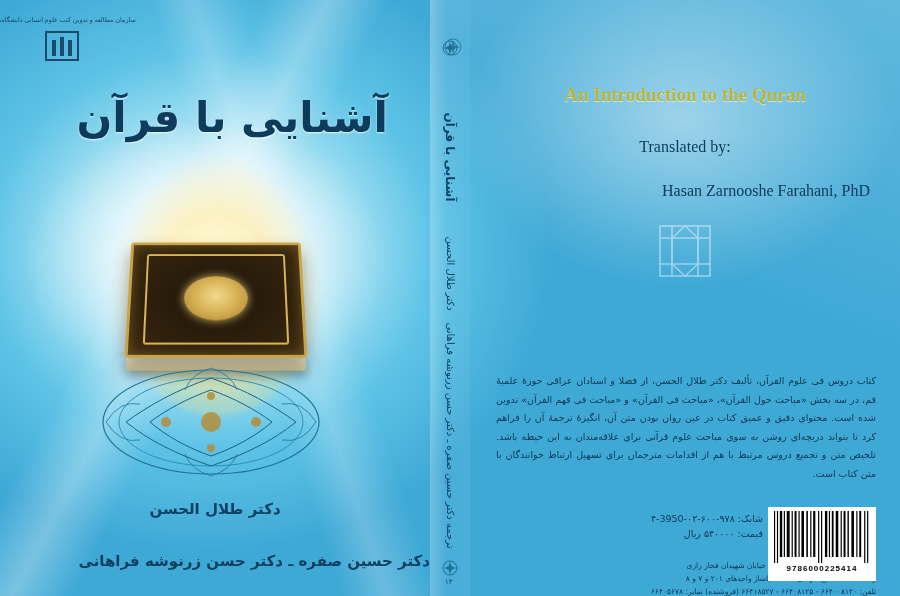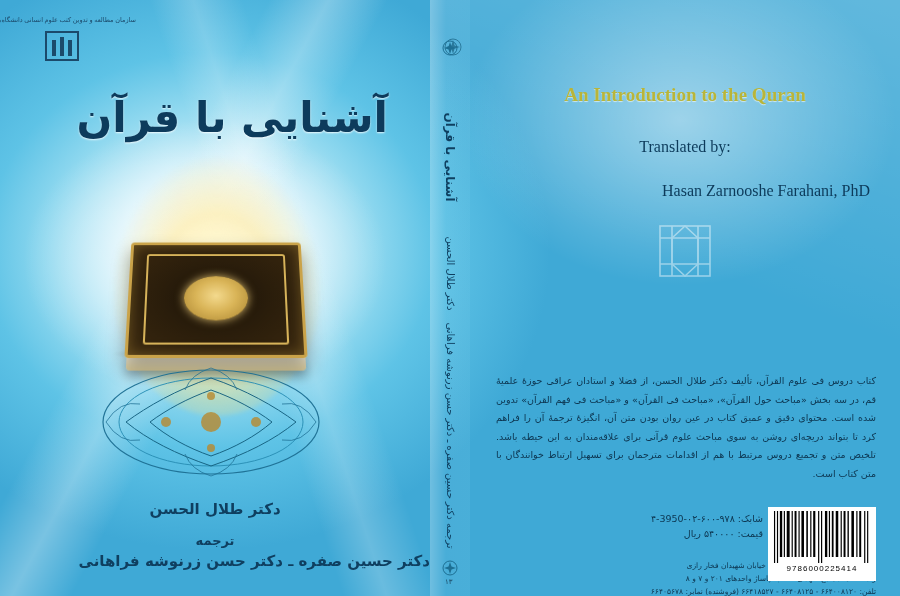--- a/index.html
+++ b/index.html
@@ -395,20 +395,21 @@
     height: 52px;
     display: block;
   }
   .barcode-num {
     text-align: center;
     font-family: "Liberation Sans", sans-serif;
     font-size: 8px;
     letter-spacing: 1px;
     color: #000;
     margin-top: 1px;
+    font-weight: bold;
   }
   .page-number {
     position: absolute;
     left: 445px;
     top: 578px;
     font-family: "DejaVu Sans", sans-serif;
     font-size: 7px;
     color: #0c3550;
   }
 </style>
@@ -465,21 +466,20 @@
           <path d="M220 66 q -14 22 -34 18"></path>
           <path d="M115 12 q -20 6 -26 22"></path>
           <path d="M115 12 q 20 6 26 22"></path>
           <path d="M115 120 q -20 -6 -26 -22"></path>
           <path d="M115 120 q 20 -6 26 -22"></path>
         </g>
       </g>
     </svg>
 
     <div class="fa-author">دکتر طلال الحسن</div>
-    <div class="fa-trans-label">ترجمه</div>
     <div class="fa-translators">دکتر حسین صفره ـ دکتر حسن زرنوشه فراهانی</div>
   </div>
 
   <div class="spine">
     <svg class="spine-ornament spine-orn-top" viewBox="0 0 16 16">
       <circle cx="8" cy="8" r="7" fill="none" stroke="#1d6f93" stroke-width="1"></circle>
       <path d="M8 2 L10 8 L8 14 L6 8 Z M2 8 L8 6 L14 8 L8 10 Z" fill="#1d6f93"></path>
     </svg>
     <div class="spine-text spine-title">آشنایی با قرآن</div>
     <div class="spine-text spine-author">دکتر طلال الحسن</div>

